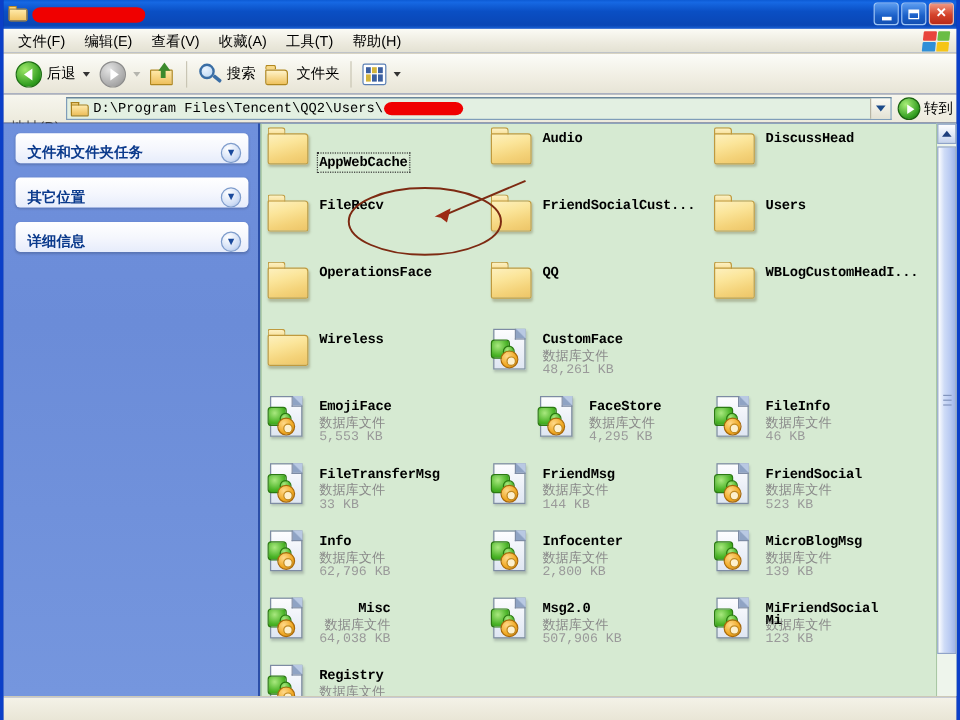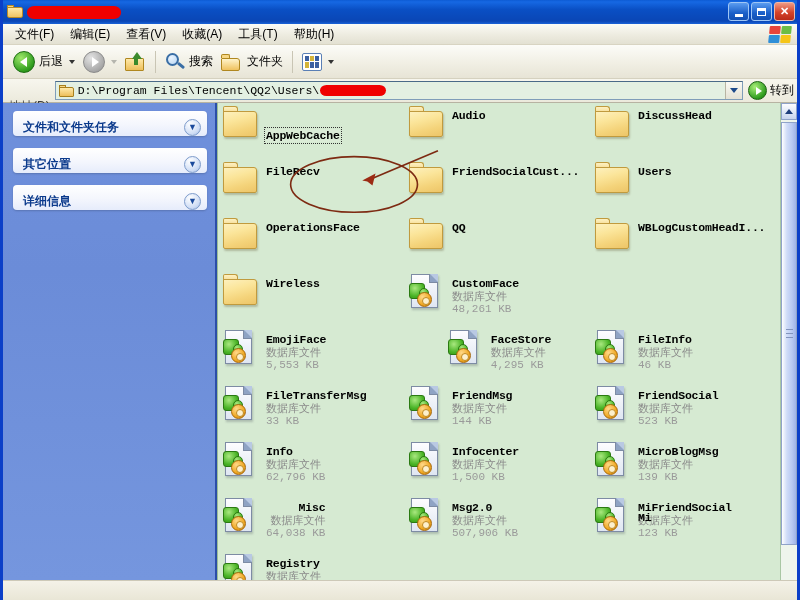--- a/index.html
+++ b/index.html
@@ -611,21 +611,21 @@
           <div class="item" style="left: 186px; top: 336px;">
             <span class="ico db">
               <span class="page"></span>
               <span class="corner"></span>
               <span class="puzzle"></span>
               <span class="gear"></span>
             </span>
             <span class="meta">
               <div class="nm">Infocenter</div>
               <div class="sub">数据库文件</div>
-              <div class="sz">1,500 KB</div>
+              <div class="sz">2,800 KB</div>
             </span>
           </div>
           <div class="item" style="left: 372px; top: 336px;">
             <span class="ico db">
               <span class="page"></span>
               <span class="corner"></span>
               <span class="puzzle"></span>
               <span class="gear"></span>
             </span>
             <span class="meta">

